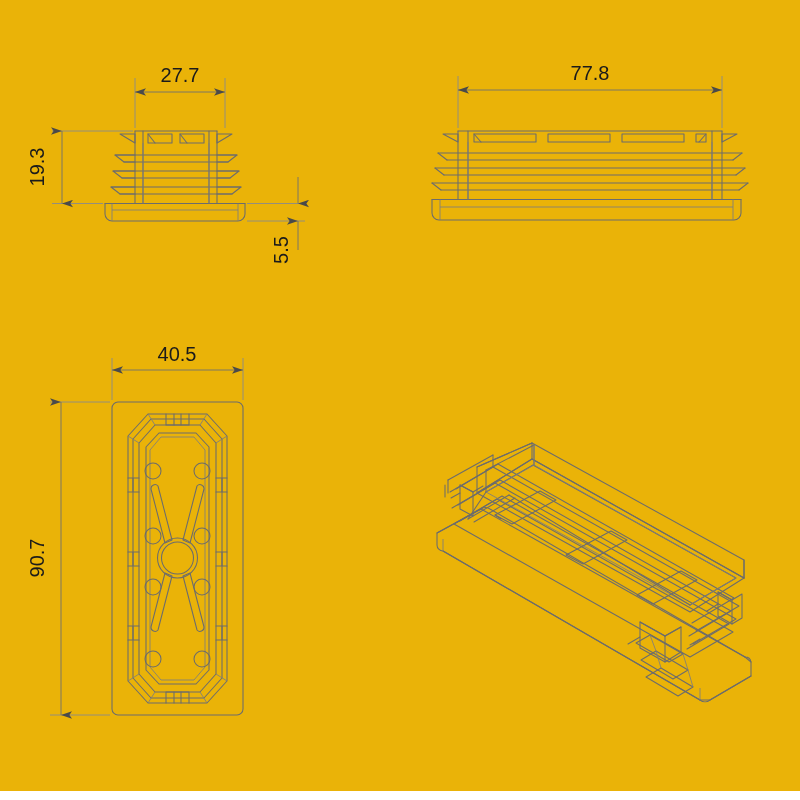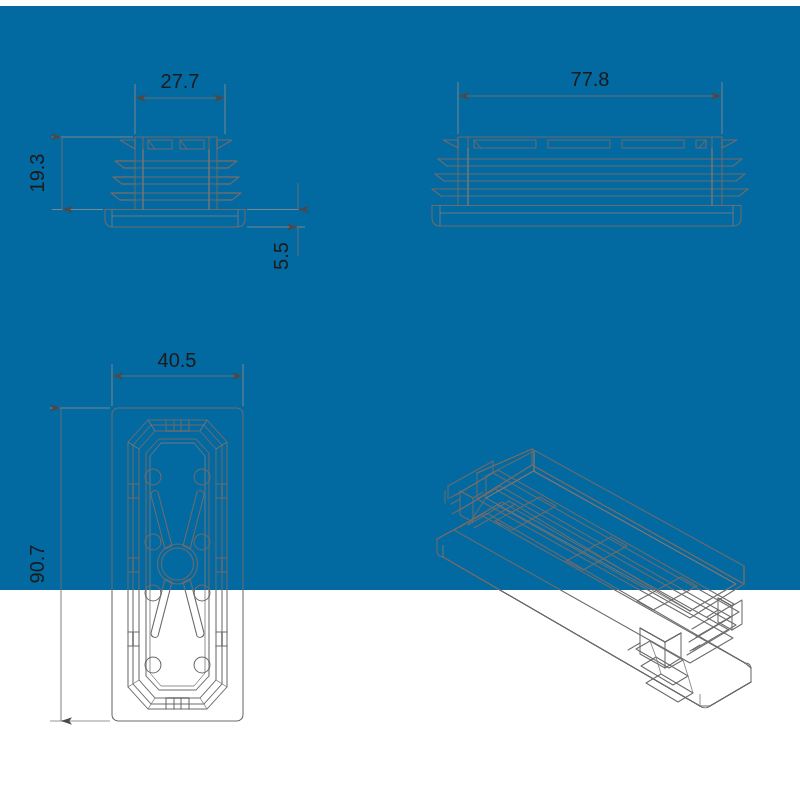--- a/index.html
+++ b/index.html
@@ -9,23 +9,22 @@
   }
   body {
     width: 800px;
     height: 800px;
     font-family: "Liberation Sans", sans-serif;
     overflow: hidden;
   }
   #drawing-root {
     position: relative;
     width: 800px;
-    height: 584px;
-    background: #0369a1;
-    margin-top: 6px;
+    height: 791px;
+    background: #eab308;
   }
   svg.cad {
     position: absolute;
     left: 0;
     top: 0;
     width: 800px;
     height: 800px;
     display: block;
   }
   

